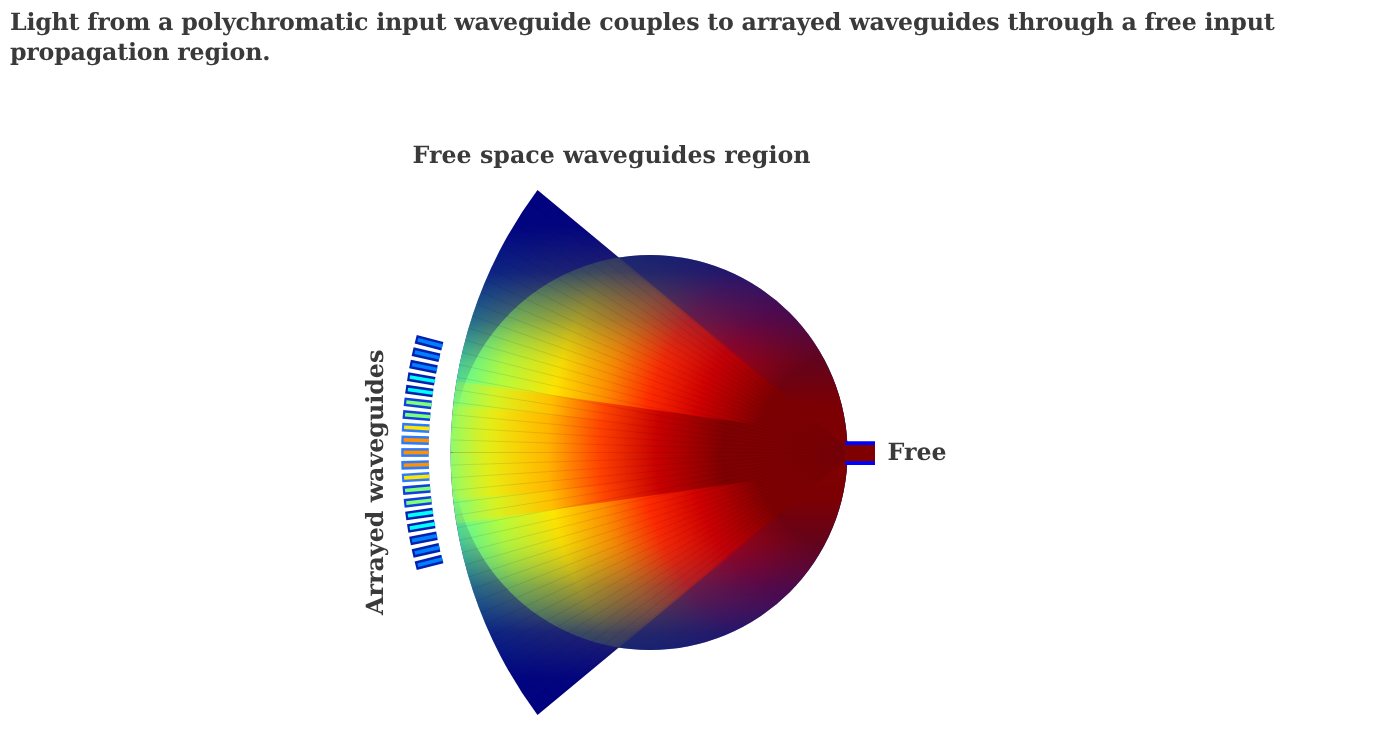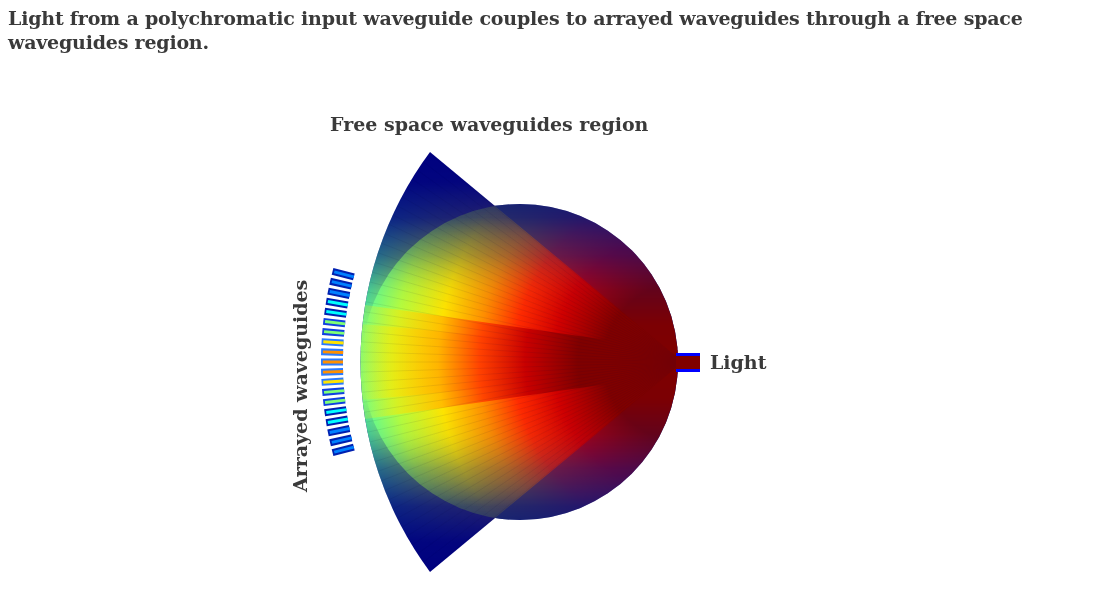--- a/index.html
+++ b/index.html
@@ -271,19 +271,19 @@
         <polygon points="352.3,282.7 330.9,277.8 329.3,284.7 350.8,289.6" fill="#0020b0"></polygon>
         <polygon points="351.9,284.7 332.2,280.2 331.5,283.1 351.2,287.6" fill="#0080ff"></polygon>
       </g>
       <g>
         <polygon points="354.7,273.5 333.4,268.0 331.7,274.8 353.0,280.3" fill="#0020b0"></polygon>
         <polygon points="354.2,275.4 334.6,270.4 333.9,273.2 353.5,278.3" fill="#0080ff"></polygon>
       </g>
     </g>
 </svg>
 
-<div id="caption">Light from a polychromatic input waveguide couples to arrayed waveguides through a free space waveguides region.</div>
+<div id="caption">Light from a polychromatic input waveguide couples to arrayed waveguides through a free input propagation region.</div>
 
 <div class="lbl" id="lbl-fsr">Free space waveguides region</div>
 
-<div class="lbl" id="lbl-input">Light</div>
+<div class="lbl" id="lbl-input">Free</div>
 
 <div class="lbl" id="lbl-arrayed">Arrayed waveguides</div>
 
 </body></html>

